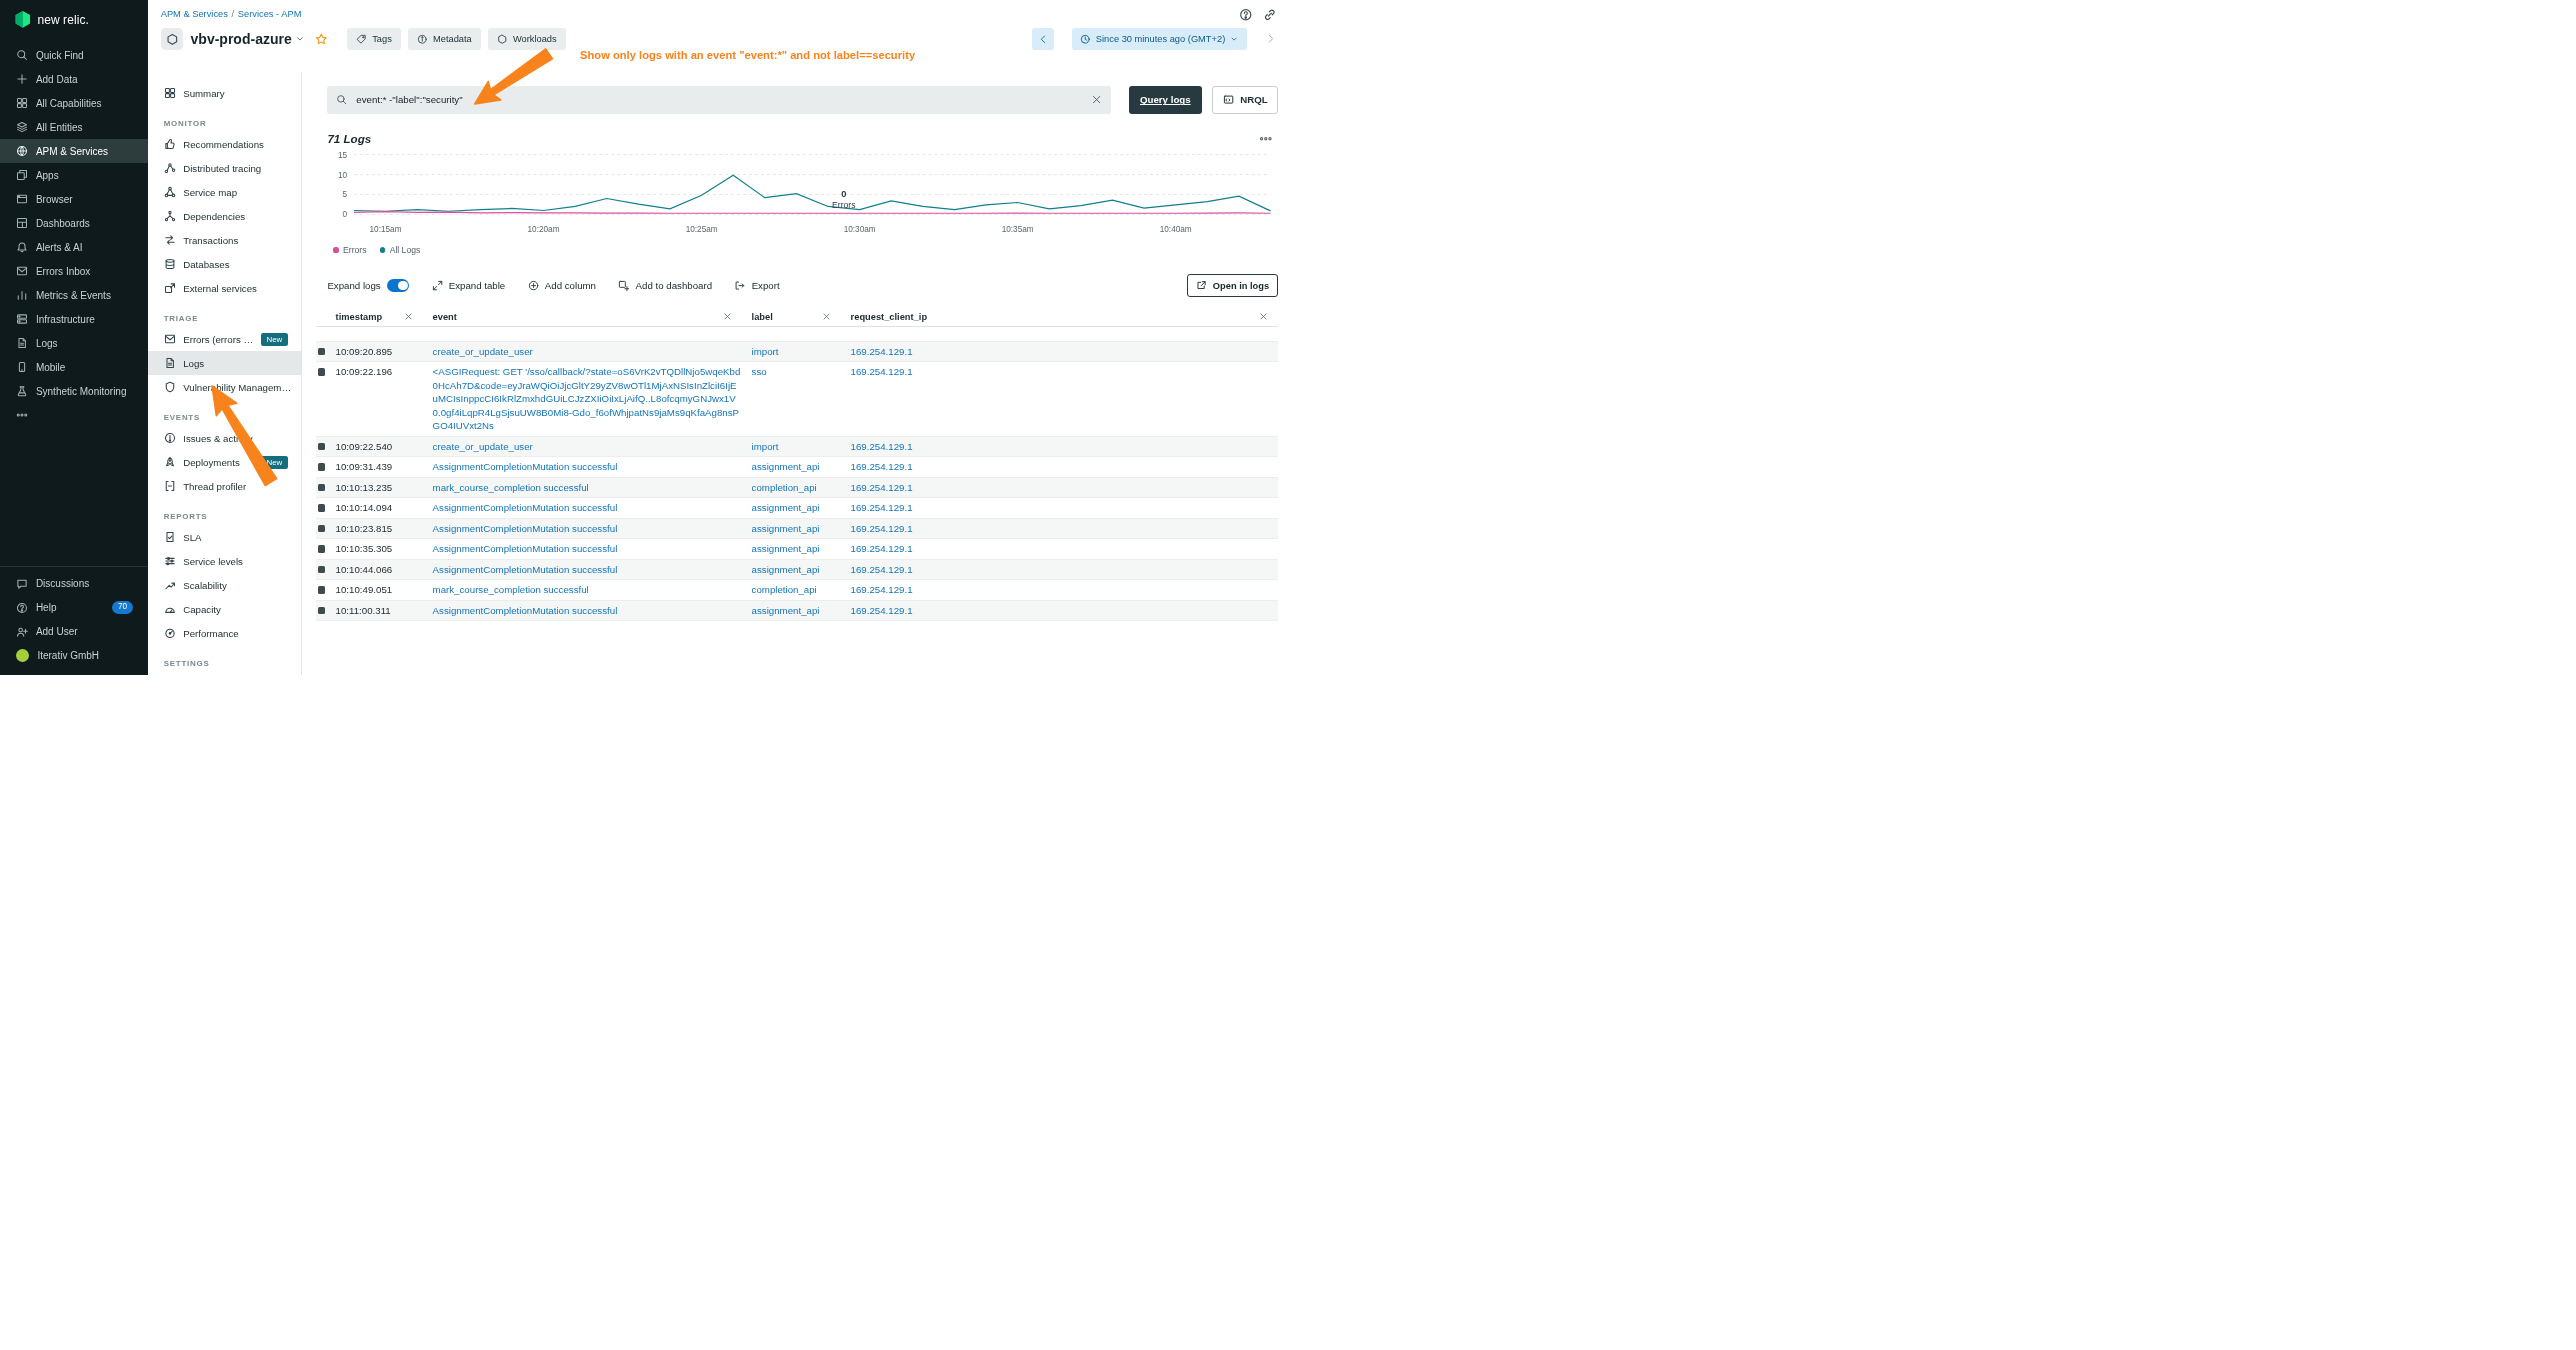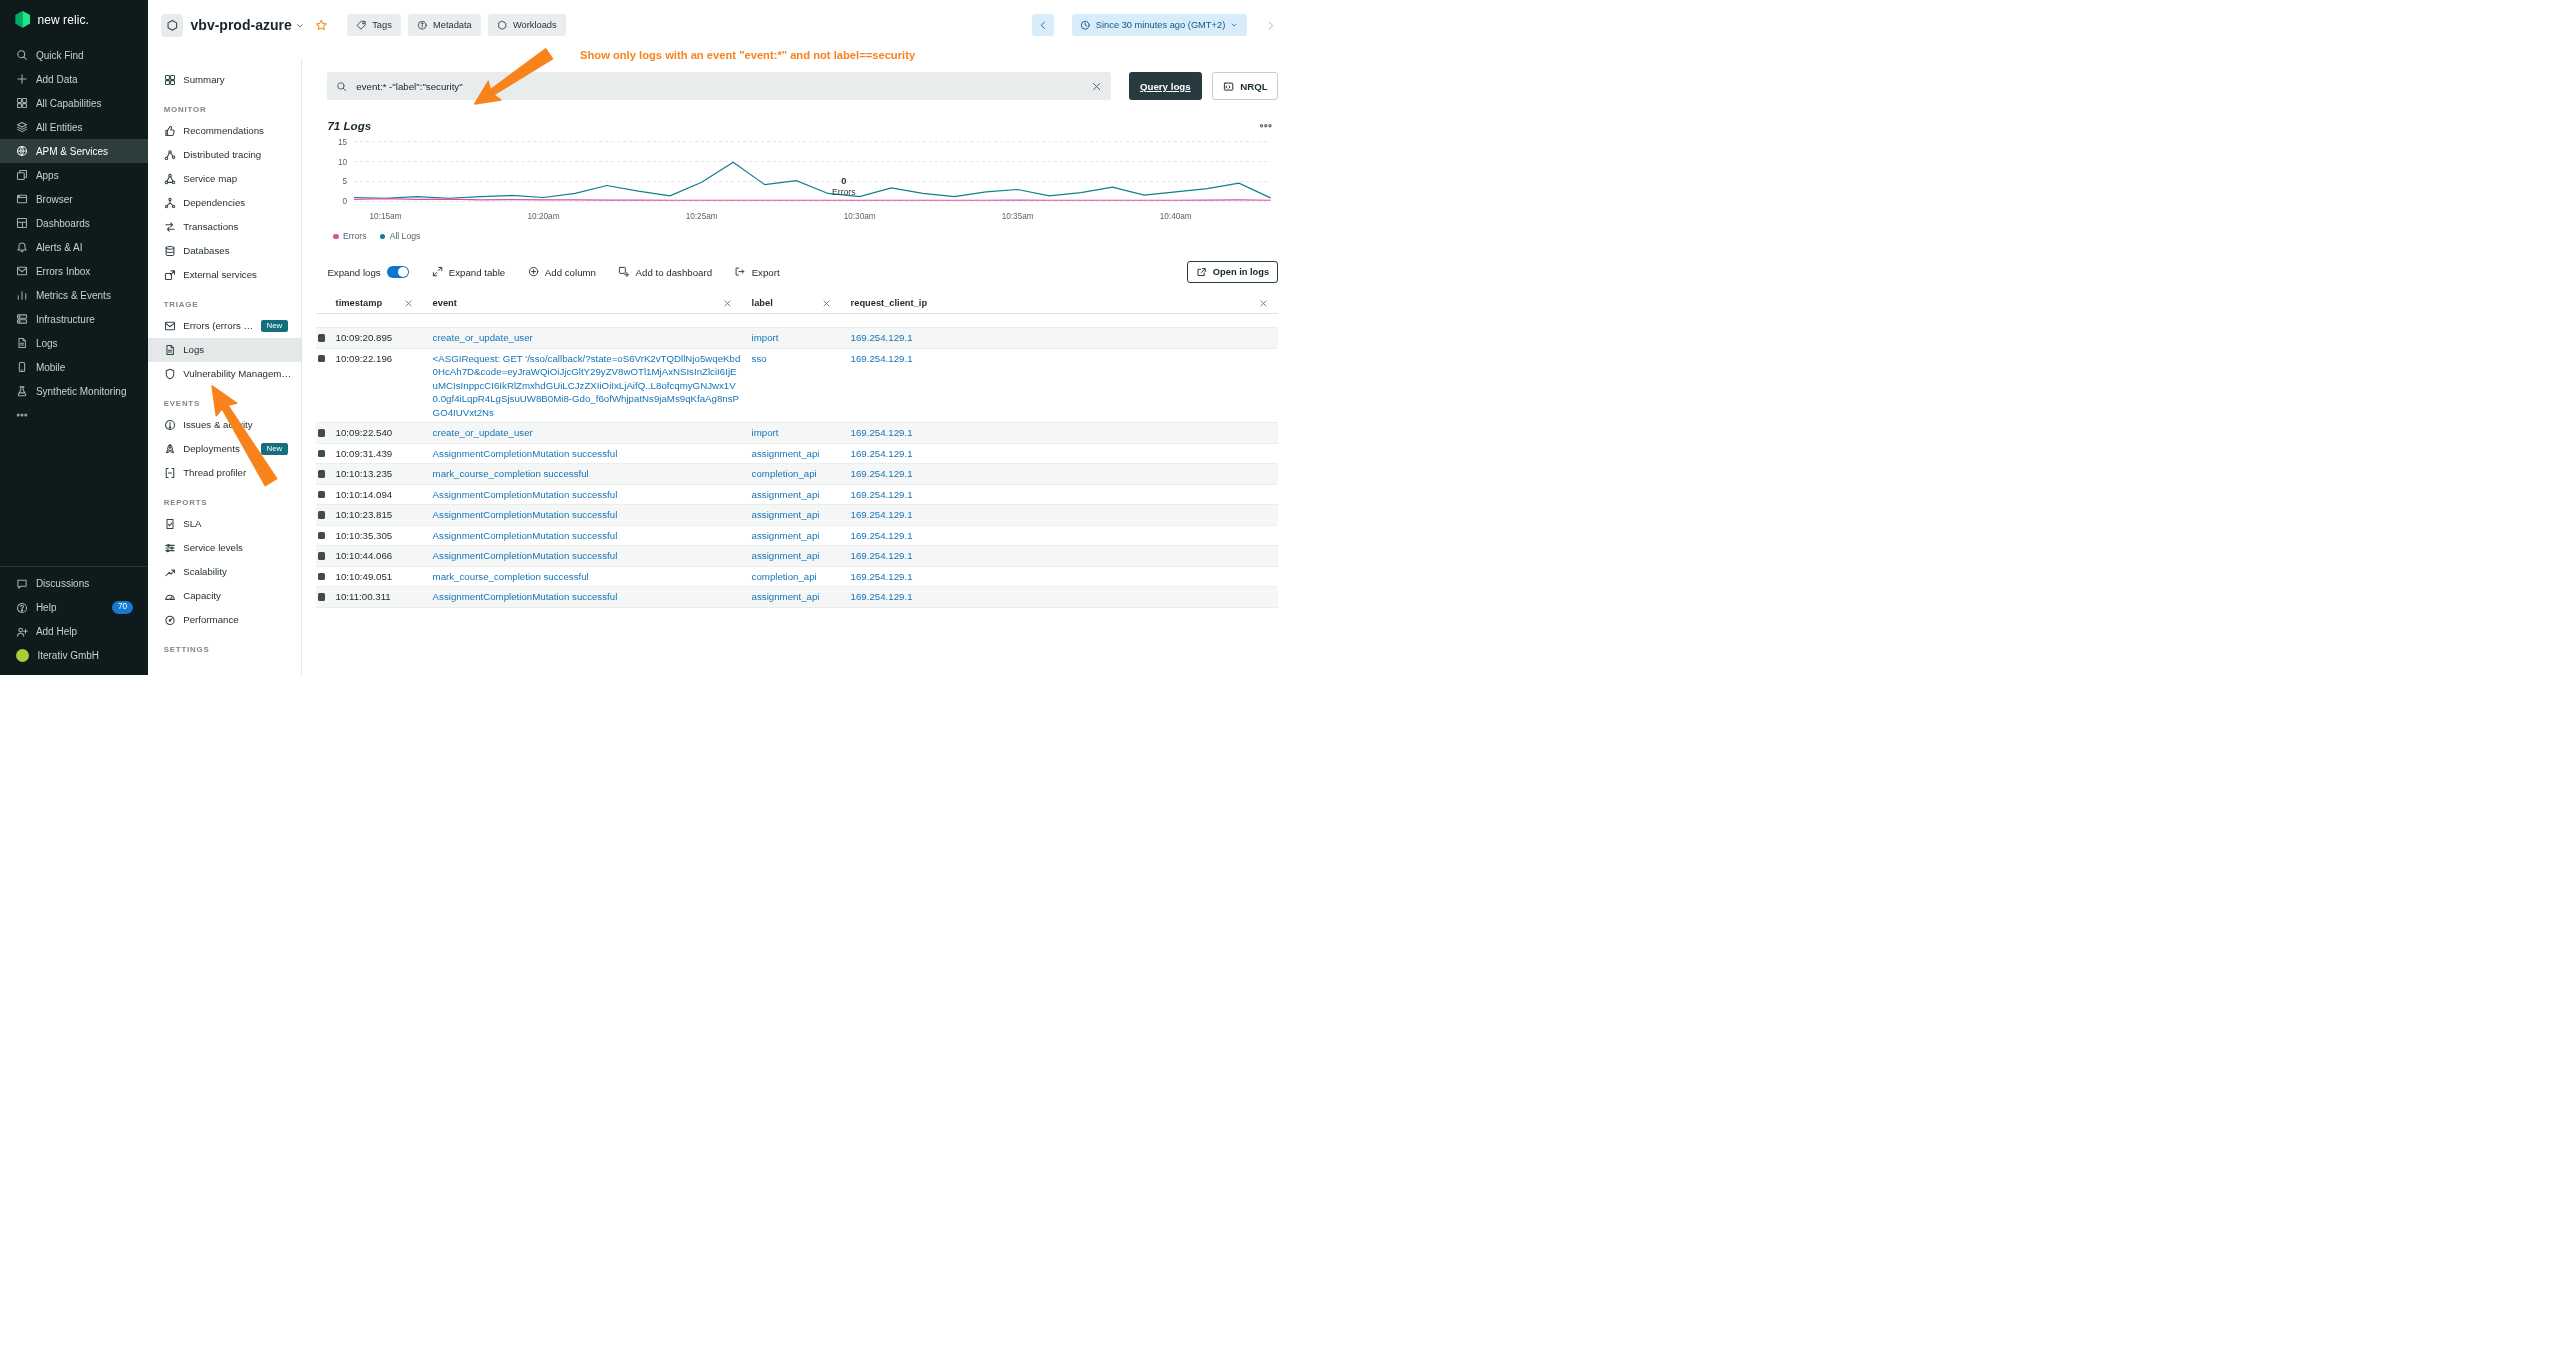--- a/index.html
+++ b/index.html
@@ -443,32 +443,45 @@
           <svg class="ic" viewBox="0 0 16 16" width="12" height="12">
             <use href="#i-question"></use>
           </svg>
           <span>Help</span>
           <span class="nbadge">70</span>
         </div>
       <div class="nitem">
           <svg class="ic" viewBox="0 0 16 16" width="12" height="12">
             <use href="#i-user-plus"></use>
           </svg>
-          <span>Add Help</span>
+          <span>Add User</span>
         </div>
       <div class="nitem">
           <span class="avatar"></span>
           <span>Iterativ GmbH</span>
         </div>
     </div>
   </aside>
 
   <div class="right">
 
     <header class="hdr">
+      <div class="hdr-row1">
+        <div class="crumb">
+          <a>APM &amp; Services</a><span class="sep">/</span><a>Services - APM</a>
+        </div>
+        <div class="hdr-icons">
+          <svg class="ic" viewBox="0 0 18 18" width="13.5" height="13.5">
+              <use href="#i-question"></use>
+            </svg>
+          <svg class="ic" viewBox="0 0 18 18" width="13.5" height="13.5">
+              <use href="#i-link"></use>
+            </svg>
+        </div>
+      </div>
       <div class="hdr-row2">
         <div class="ent-ic">
             <svg class="ic" viewBox="0 0 17 17" width="12.7" height="12.7">
               <use href="#i-hex"></use>
             </svg>
           </div>
         <span class="title">vbv-prod-azure</span>
         <svg class="ic title-chev" viewBox="0 0 13 13" width="9.7" height="9.7">
             <use href="#i-chev-d"></use>
           </svg>

